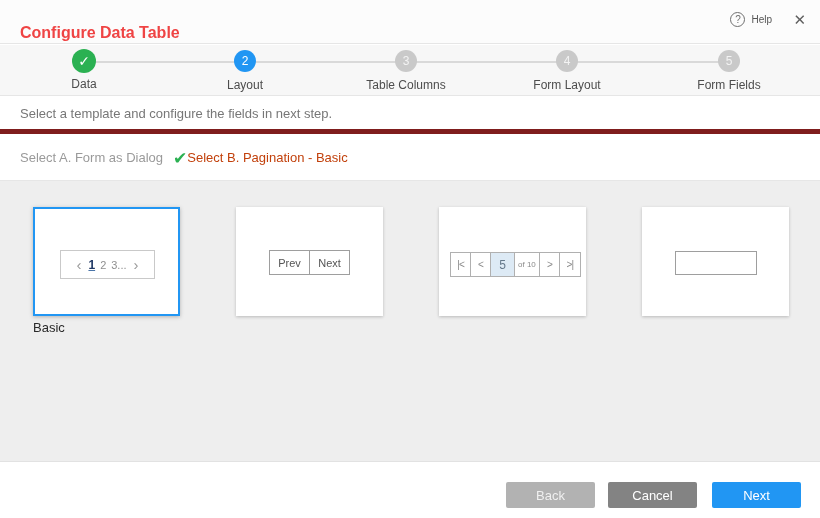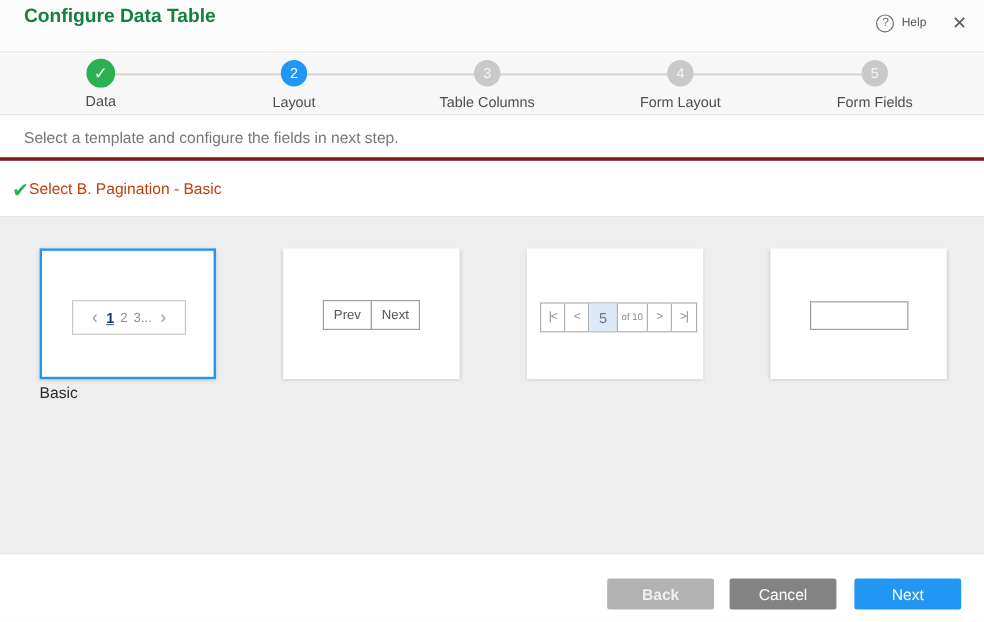--- a/index.html
+++ b/index.html
@@ -2,41 +2,41 @@
 <html><head>
 <meta charset="utf-8">
 <style>
   * { margin:0; padding:0; box-sizing:border-box; }
   html,body { background:#fff; }
   body { font-family:"Liberation Sans","DejaVu Sans",sans-serif; }
   .app { position:relative; width:820px; height:518px; background:#fff; overflow:hidden; color:#333; }
 
   
   .titlebar { position:absolute; left:0; top:0; width:820px; height:44px; background:#fcfcfc; border-bottom:1px solid #e6e6e6; }
-  .title { position:absolute; left:20px; top:5px; font-size:16px; font-weight:600; color:#15803d; }
+  .title { position:absolute; left:20px; top:24px; font-size:16px; font-weight:600; color:#ef4444; }
   .help-wrap { position:absolute; right:48px; top:12px; display:flex; align-items:center; gap:6px; cursor:pointer; }
   .qicon { display:inline-flex; align-items:center; justify-content:center; width:15px; height:15px; border:1px solid #6f6f6f; border-radius:50%; font-size:10px; color:#6f6f6f; line-height:1; }
   .help-label { font-size:10px; color:#555; }
   .close-btn { position:absolute; right:14px; top:11px; font-size:15px; color:#5f5f5f; cursor:pointer; line-height:18px; }
 
   
   .stepper { position:absolute; left:0; top:45px; width:820px; height:51px; background:#f7f7f7; border-bottom:1px solid #e6e6e6; }
   .step-line { position:absolute; left:84px; top:16px; width:645px; height:2px; background:#d9d9d9; }
   .step { position:absolute; top:5px; width:130px; display:flex; flex-direction:column; align-items:center; cursor:pointer; }
   .step-circle { width:22px; height:22px; border-radius:50%; display:flex; align-items:center; justify-content:center; color:#fff; font-size:12px; z-index:2; }
   .step-circle.done { width:24px; height:24px; background:#2bb152; font-size:14px; font-weight:bold; margin-top:-1px; }
   .step-circle.active { background:#2196f3; }
   .step-circle.todo { background:#c9c9c9; color:#f3f3f3; }
   .step-label { margin-top:6px; font-size:12px; color:#4d4d4d; }
   .step.s1 { left:19px; }  .step.s2 { left:180px; } .step.s3 { left:341px; }
   .step.s4 { left:502px; } .step.s5 { left:664px; }
   .step.s1 .step-label { margin-top:4px; }
 
   
-  .instruction-row { position:absolute; left:0; top:97px; width:820px; height:37px; border-bottom:3px solid #7f1d1d; display:flex; align-items:center; }
+  .instruction-row { position:absolute; left:0; top:97px; width:820px; height:37px; border-bottom:5px solid #7f1d1d; display:flex; align-items:center; }
   .instruction { margin-left:20px; font-size:13px; color:#777; }
 
   
   .select-row { position:absolute; left:0; top:134px; width:820px; height:47px; border-bottom:1px solid #e6e6e6; display:flex; align-items:center; }
   .select-a { margin-left:20px; font-size:13px; color:#9a9a9a; }
   .check-a { margin-left:10px; color:#2bb152; font-size:17px; font-weight:bold; line-height:1; transform:translateY(1px); }
   .select-b { font-size:13px; font-weight:500; color:#c2410c; }
 
   
   .cards-area { position:absolute; left:0; top:181px; width:820px; height:280px; background:#eeeeee; }
@@ -63,21 +63,21 @@
   .cl-cell:last-child { border-right:none; }
   .cl-cell.cur { background:#ddeaf5; color:#64788a; font-size:12px; letter-spacing:0; min-width:24px; }
   .cl-cell.of { font-size:8px; letter-spacing:0; min-width:24px; }
 
   
   .pg-none { position:absolute; left:33px; top:44px; width:82px; height:24px; border:1px solid #9e9e9e; background:#fff; }
 
   
   .footer { position:absolute; left:0; top:461px; width:820px; height:57px; background:#fff; border-top:1px solid #e2e2e2; }
   .btn { position:absolute; top:20px; width:89px; height:26px; border:none; border-radius:2px; font-size:13px; font-family:inherit; cursor:pointer; }
-  .btn-back { left:506px; background:#b2b2b2; color:rgba(255,255,255,.8);font-weight:bold; }
+  .btn-back { left:506px; background:#b2b2b2; color:rgba(255,255,255,.8); }
   .btn-cancel { left:608px; background:#838383; color:#fff; }
   .btn-next { left:712px; background:#2196f3; color:#fff; }
 </style>
 </head>
 <body>
 
 <div class="app">
 
   <div class="titlebar">
     <div class="title">Configure Data Table</div>
@@ -115,20 +115,21 @@
       <div class="step-circle todo">5</div>
       <div class="step-label">Form Fields</div>
     </div>
   </div>
 
   <div class="instruction-row">
     <div class="instruction">Select a template and configure the fields in next step.</div>
   </div>
 
   <div class="select-row">
+    <span class="select-a">Select A. Form as Dialog</span>
     <span class="check-a">✔</span>
     <span class="select-b">Select B. Pagination - Basic</span>
   </div>
 
   <div class="cards-area">
 
     <div class="card c1 selected">
       <div class="pg-basic">
         <span class="pg-arrow">‹</span>
         <span class="pg-cur">1</span>

